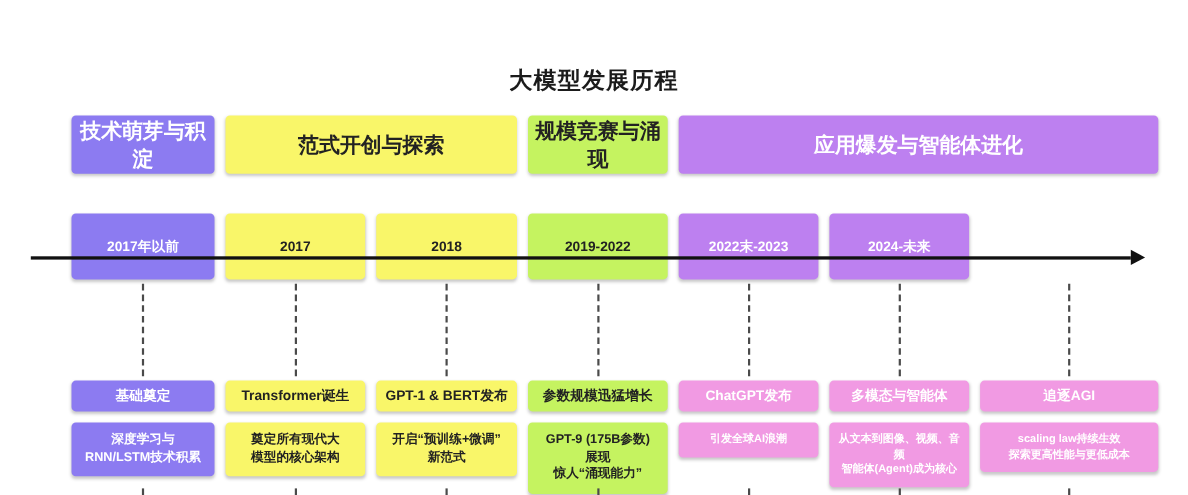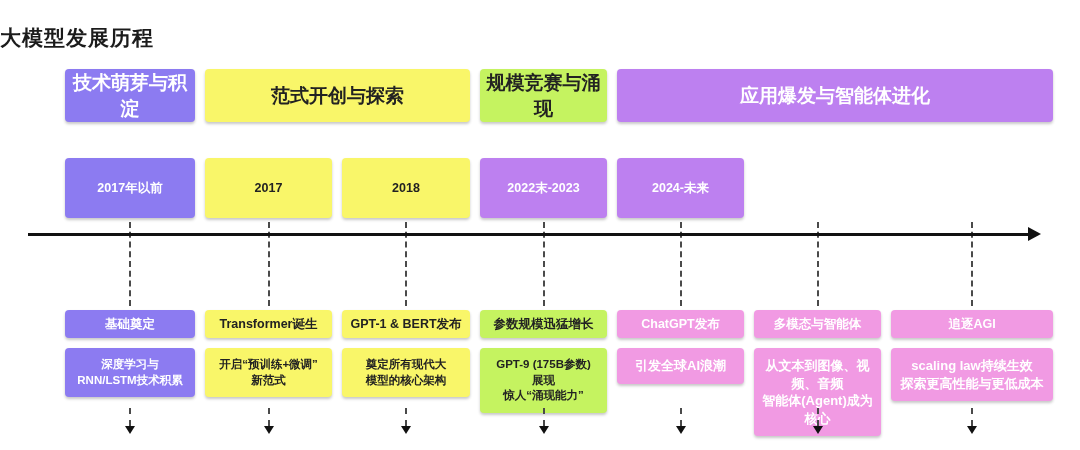--- a/index.html
+++ b/index.html
@@ -5,22 +5,23 @@
   * { box-sizing: border-box; margin: 0; padding: 0; }
   body { background: #ffffff; font-family: "Liberation Sans", "DejaVu Sans", sans-serif; }
   .page { position: relative; width: 1080px; height: 450px; background: #ffffff; overflow: hidden; }
 
   .title {
     padding-top: 24px;
     font-size: 21px;
     line-height: 28px;
     font-weight: 700;
     color: #1b1b1b;
-    text-align: left;
+    text-align: center;
     letter-spacing: 1px;
+    margin-top: 36px;
   }
 
   .grid {
     display: grid;
     grid-template-columns: 130px 127px 128px 127px 127px 127px 162px;
     column-gap: 10px;
     padding-left: 65px;
   }
 
   .box {
@@ -81,21 +82,21 @@
     border-top: 7.5px solid transparent;
     border-bottom: 7.5px solid transparent;
   }
 
   
   .events .event { height: 28px; font-size: 12.5px; font-weight: 700; }
 
   
   .descs { margin-top: 10px; height: 60px; align-items: start; }
   .desc { padding: 9px 4px; font-size: 11.5px; line-height: 1.35; font-weight: 700; }
-  .desc.small { font-size: 13px; }
+  .desc.small { font-size: 10px; }
 
   
   .cbot { height: 28px; }
   .cbot .vwrap { justify-self: center; display: flex; flex-direction: column; align-items: center; }
   .cbot .vline {
     width: 0;
     height: 18px;
     border-left: 2px dashed #4a4a4a;
   }
   .cbot .tri {
@@ -116,20 +117,21 @@
     <div class="box phase c-purple sp1">技术萌芽与积淀</div>
     <div class="box phase c-yellow sp2">范式开创与探索</div>
     <div class="box phase c-green sp3">规模竞赛与涌现</div>
     <div class="box phase c-violet sp4">应用爆发与智能体进化</div>
   </div>
 
   <div class="grid periods">
     <div class="box period c-purple">2017年以前</div>
     <div class="box period c-yellow">2017</div>
     <div class="box period c-yellow">2018</div>
+    <div class="box period c-green">2019-2022</div>
     <div class="box period c-violet">2022末-2023</div>
     <div class="box period c-violet">2024-未来</div>
   </div>
 
   <div class="grid ctop">
     <div class="vline"></div>
     <div class="vline"></div>
     <div class="vline"></div>
     <div class="vline"></div>
     <div class="vline"></div>
@@ -147,24 +149,24 @@
     <div class="box event c-yellow">GPT-1 &amp; BERT发布</div>
     <div class="box event c-green">参数规模迅猛增长</div>
     <div class="box event c-pink">ChatGPT发布</div>
     <div class="box event c-pink">多模态与智能体</div>
     <div class="box event c-pink">追逐AGI</div>
   </div>
 
   <div class="grid descs">
     <div class="box desc c-purple">深度学习与
 RNN/LSTM技术积累</div>
+    <div class="box desc c-yellow">奠定所有现代大
+模型的核心架构</div>
     <div class="box desc c-yellow">开启“预训练+微调”
 新范式</div>
-    <div class="box desc c-yellow">奠定所有现代大
-模型的核心架构</div>
     <div class="box desc c-green">GPT-9 (175B参数)
 展现
 惊人“涌现能力”</div>
     <div class="box desc c-pink small">引发全球AI浪潮</div>
     <div class="box desc c-pink small">从文本到图像、视频、音频
 智能体(Agent)成为核心</div>
     <div class="box desc c-pink small">scaling law持续生效
 探索更高性能与更低成本</div>
   </div>
 

